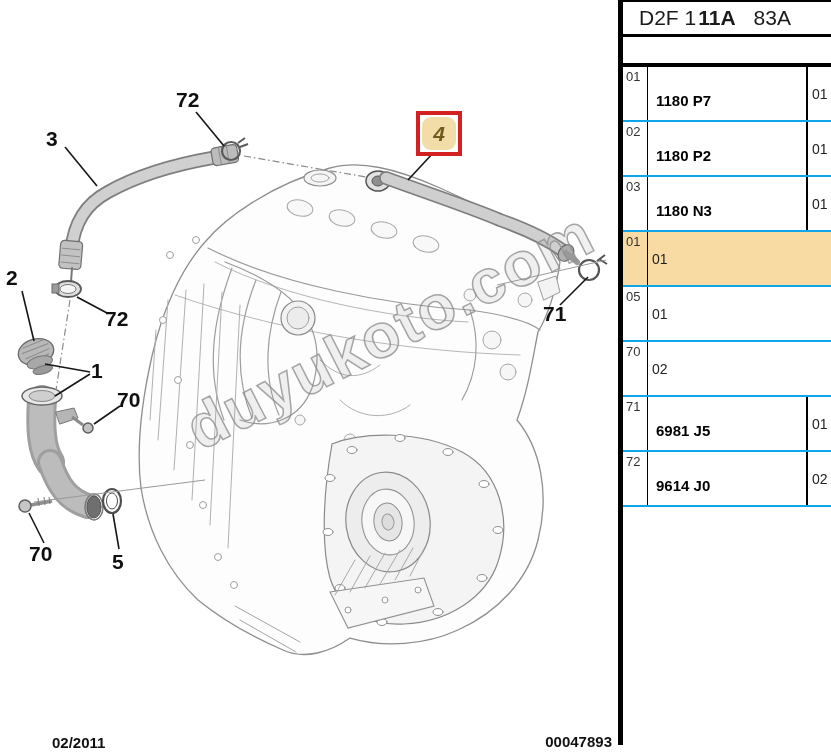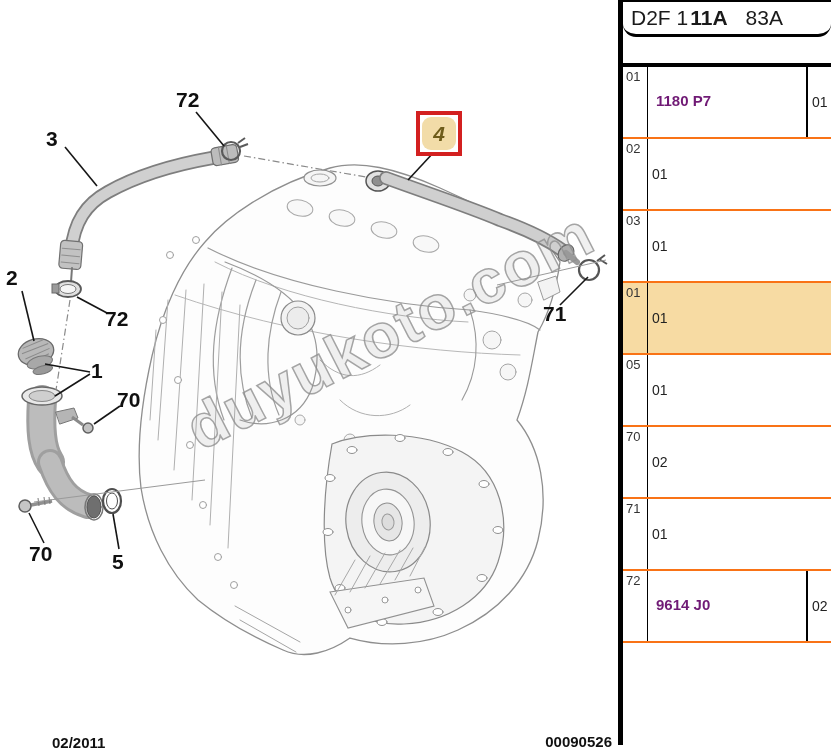--- a/index.html
+++ b/index.html
@@ -27,28 +27,28 @@
   #footer-left{left:4px;top:734px;margin-left:48px;}
   #footer-right{left:500px;top:733px;width:112px;text-align:right;}
 
   
   #page-divider{position:absolute;left:618px;top:0;width:5px;height:745px;background:#000;}
 
   
   #parts-table{position:absolute;left:623px;top:0;width:208px;height:753px;background:#fff;
            border-top:2px solid #000;box-sizing:border-box;}
   #table-header{height:32px;border-bottom:3px solid #000;display:flex;align-items:center;
-           padding-left:8px;font-size:21px;color:#1a1a1a;white-space:nowrap;overflow:hidden;border-radius:13px;}
+           padding-left:16px;font-size:21px;color:#1a1a1a;white-space:nowrap;overflow:hidden;}
   #table-header .b{font-weight:bold;margin-left:2px;}
   #table-header .s{margin-left:18px;}
   #table-subheader{height:26px;border-bottom:4px solid #000;}
-  .prow{height:72px;border-bottom:2px solid #f97316;display:grid;
+  .prow{height:55px;border-bottom:2px solid #0ea5e9;display:grid;
            grid-template-columns:25px 160px 1fr;box-sizing:border-box;}
   .prow .ref{font-size:13px;color:#333;padding:2px 0 0 3px;border-right:1px solid #000;}
-  .prow .part{font-size:15px;font-weight:bold;color:#701a75;padding:25px 0 0 8px;
+  .prow .part{font-size:15px;font-weight:bold;color:#000000;padding:25px 0 0 8px;
            border-right:2px solid #000;box-sizing:border-box;white-space:nowrap;}
   .prow .qty{font-size:14px;color:#222;display:flex;align-items:center;padding-left:4px;}
   .prow.hl{background:var(--hl,#F7DBA3);}
 </style>
 </head>
 <body>
 
 <div id="stage">
 
   <div id="diagram">
@@ -239,60 +239,63 @@
     <div class="callout" style="left:543px;top:303px;">71</div>
 
     <div id="callout-4-box">
       <span class="inner"></span>
       <span class="num">4</span>
     </div>
 
     <div id="watermark">duyukoto.com</div>
 
     <div id="footer-left" class="footer-text">02/2011</div>
-    <div id="footer-right" class="footer-text">00090526</div>
+    <div id="footer-right" class="footer-text">00047893</div>
   </div>
 
   <div id="page-divider"></div>
 
   <div id="parts-table">
     <div id="table-header">
       <span>D2F 1</span>
       <span class="b">11A</span>
       <span class="s">83A</span>
     </div>
     <div id="table-subheader"></div>
 
     <div class="prow">
       <div class="ref">01</div>
       <div class="part">1180 P7</div>
       <div class="qty">01</div>
     </div>
     <div class="prow">
       <div class="ref">02</div>
+      <div class="part">1180 P2</div>
       <div class="qty">01</div>
     </div>
     <div class="prow">
       <div class="ref">03</div>
+      <div class="part">1180 N3</div>
       <div class="qty">01</div>
     </div>
     <div class="prow hl">
       <div class="ref">01</div>
       <div class="qty">01</div>
     </div>
     <div class="prow">
       <div class="ref">05</div>
       <div class="qty">01</div>
     </div>
     <div class="prow">
       <div class="ref">70</div>
       <div class="qty">02</div>
     </div>
     <div class="prow">
       <div class="ref">71</div>
+      <div class="part">6981 J5</div>
       <div class="qty">01</div>
     </div>
     <div class="prow">
       <div class="ref">72</div>
       <div class="part">9614 J0</div>
       <div class="qty">02</div>
     </div>
   </div>
 </div>
 

